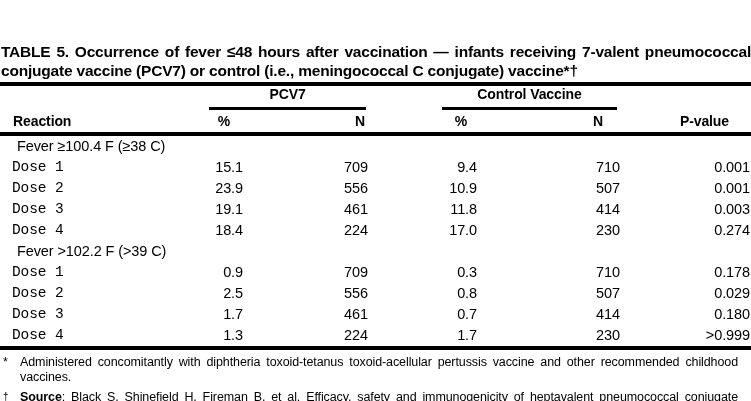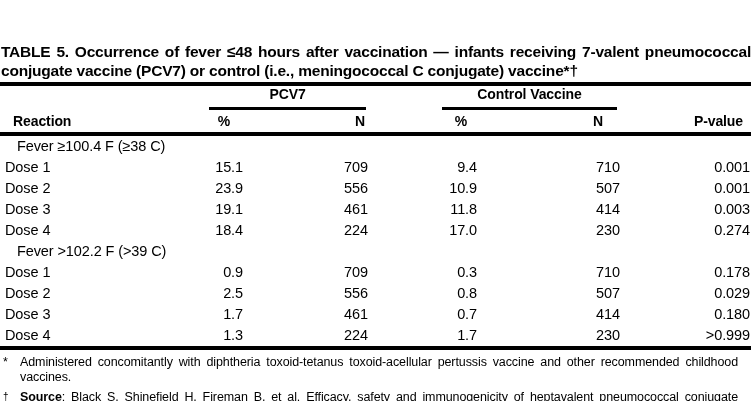--- a/index.html
+++ b/index.html
@@ -53,31 +53,31 @@
     border-bottom: 4px solid #000;
     padding-bottom: 3px;
     line-height: 16px;
   }
   .th-reaction { text-align: left; padding-left: 13px; }
   th.num, td.num { text-align: right; }
   .th-pct1 { padding-right: 13px; }
   .th-n1   { padding-right: 3px; }
   .th-pct2 { padding-right: 11px; }
   .th-n2   { padding-right: 17px; }
-  .th-p    { padding-right: 8px; }
+  .th-p    { padding-right: 22px; }
   tbody td {
     padding: 0;
     font-size: 14.5px;
     line-height: 21px;
     height: 21px;
     white-space: nowrap;
   }
   tbody tr.last td { border-bottom: 4px solid #000; }
   td.section-cell { padding-left: 17px; }
-  td.reaction { padding-left: 5px; }
+  td.reaction { padding-left: 12px; font-family: Liberation Mono, monospace; }
   td.ctrl-pct { padding-right: 1px; }
   td.pval { padding-right: 1px; }
   .footnotes {
     margin-top: 5px;
     font-size: 12.5px;
     line-height: 15px;
     letter-spacing: -0.1px;
   }
   .footnote {
     position: relative;

